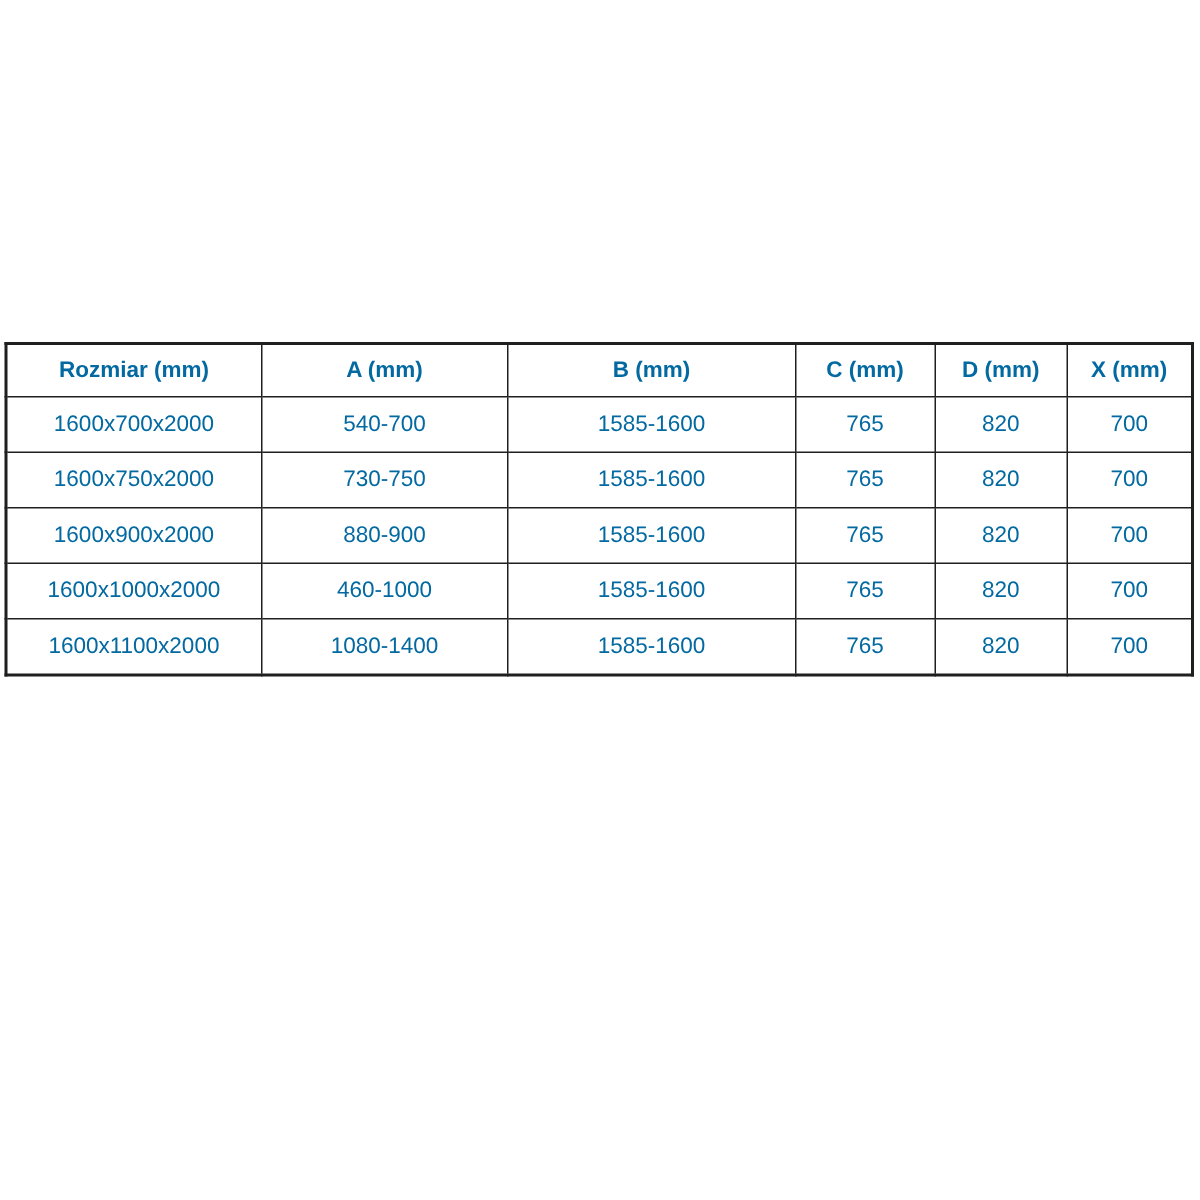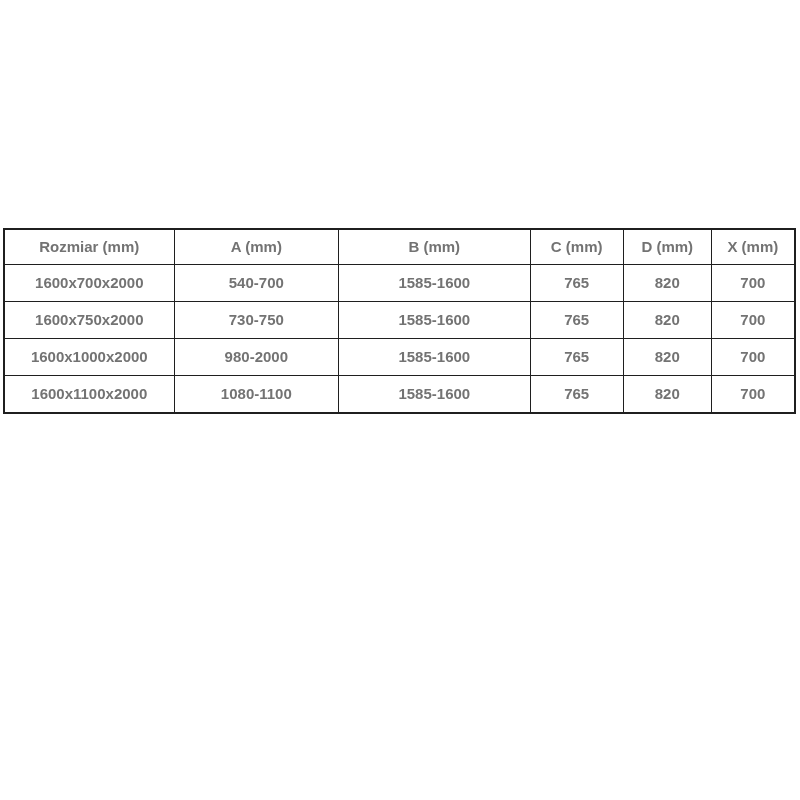--- a/index.html
+++ b/index.html
@@ -21,40 +21,40 @@
     position: absolute;
     top: 228px;
     left: 3px;
     right: 4px;
   }
   table.spec-table {
     width: 100%;
     border-collapse: collapse;
     table-layout: fixed;
     border: 2px solid #1f1f1f;
-    color: #737373;
+    color: #0369a1;
   }
   table.spec-table th,
   table.spec-table td {
     border: 1px solid #1f1f1f;
     text-align: center;
     vertical-align: middle;
     padding: 0 2px;
     font-size: 15px;
     line-height: 1.1;
     overflow: hidden;
     white-space: nowrap;
   }
   table.spec-table th {
     height: 34px;
     font-weight: bold;
   }
   table.spec-table td {
     height: 36px;
-    font-weight: bold;
+    font-weight: normal;
   }
   col.c-rozmiar { width: 21.5%; }
   col.c-a       { width: 20.8%; }
   col.c-b       { width: 24.2%; }
   col.c-c       { width: 11.8%; }
   col.c-d       { width: 11.1%; }
   col.c-x       { width: 10.6%; }
 </style>
 </head>
 <body>
@@ -91,30 +91,38 @@
         </tr>
         <tr>
           <td>1600x750x2000</td>
           <td>730-750</td>
           <td>1585-1600</td>
           <td>765</td>
           <td>820</td>
           <td>700</td>
         </tr>
         <tr>
+          <td>1600x900x2000</td>
+          <td>880-900</td>
+          <td>1585-1600</td>
+          <td>765</td>
+          <td>820</td>
+          <td>700</td>
+        </tr>
+        <tr>
           <td>1600x1000x2000</td>
-          <td>980-2000</td>
+          <td>460-1000</td>
           <td>1585-1600</td>
           <td>765</td>
           <td>820</td>
           <td>700</td>
         </tr>
         <tr>
           <td>1600x1100x2000</td>
-          <td>1080-1100</td>
+          <td>1080-1400</td>
           <td>1585-1600</td>
           <td>765</td>
           <td>820</td>
           <td>700</td>
         </tr>
       </tbody>
     </table>
   </div>
 </div>
 

